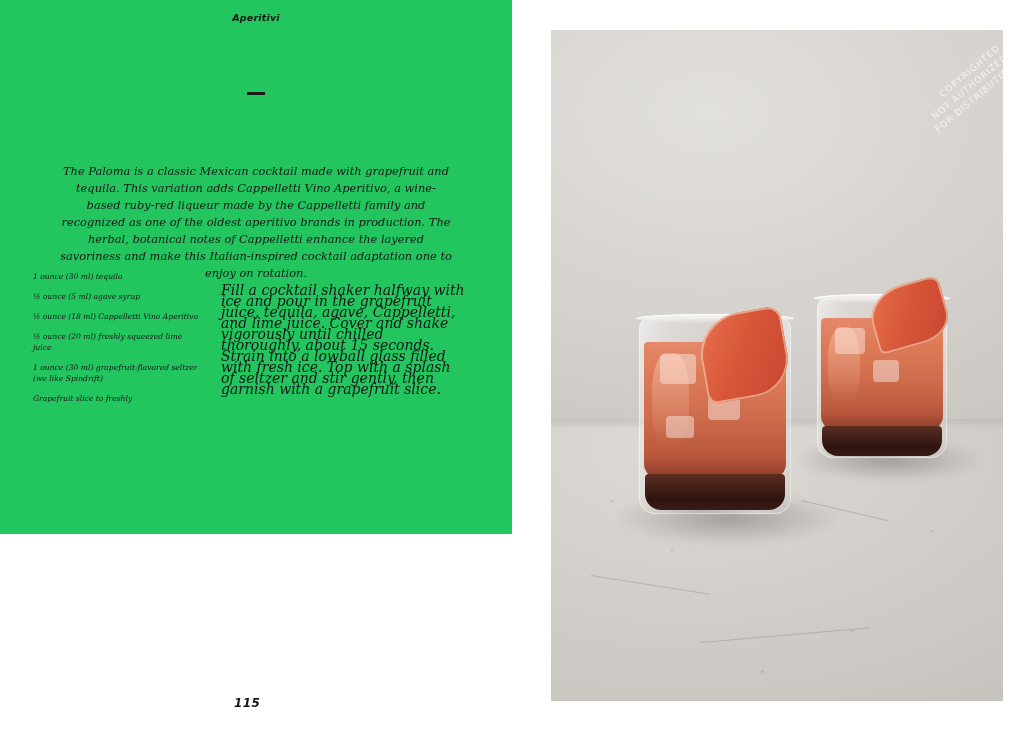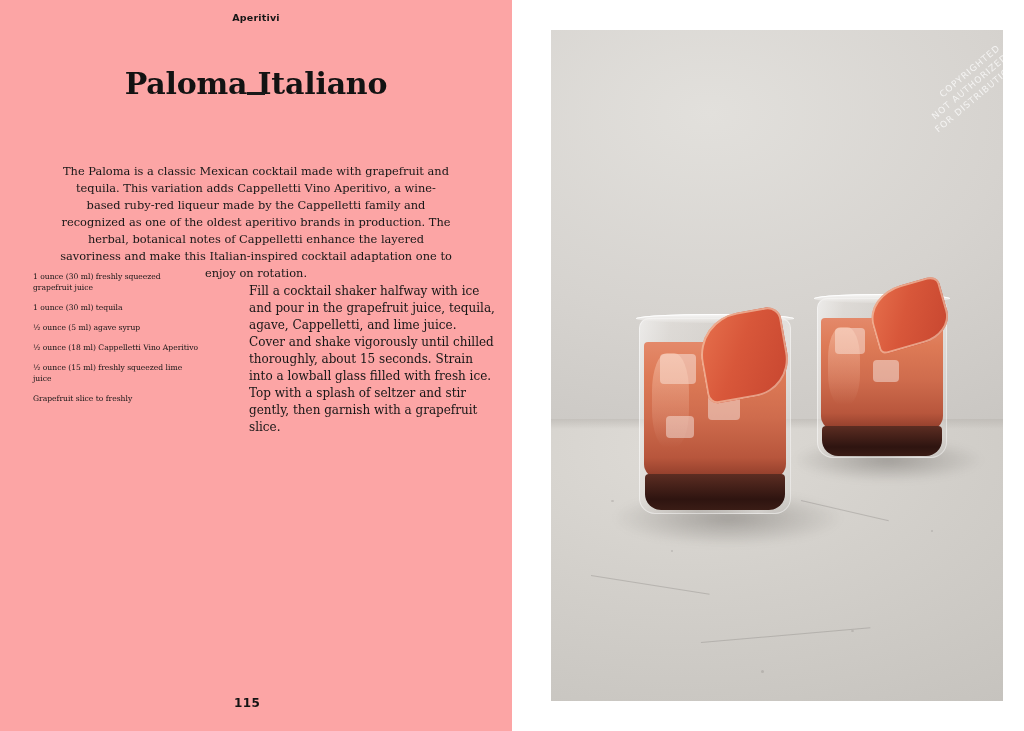--- a/index.html
+++ b/index.html
@@ -21,22 +21,23 @@
     height: 731px;
     background: #ffffff;
   }
 
   
   .left-page {
     position: absolute;
     left: 0;
     top: 0;
     width: 512px;
-    height: 731px;
-    background: #fca5a5;
+    height: 534px;
+    background: #22c55e;
+    font-style: italic;
   }
 
   .running-head {
     position: absolute;
     left: 0;
     top: 12px;
     width: 512px;
     text-align: center;
     font-family: "DejaVu Sans", sans-serif;
     font-weight: bold;
@@ -110,26 +111,26 @@
   .ingredient {
     font-family: "DejaVu Serif", serif;
     font-size: 7.6px;
     line-height: 11.4px;
     color: #161616;
     margin-bottom: 8.5px;
   }
 
   .method {
     position: absolute;
-    left: 216px;
+    left: 188px;
     top: 0;
     width: 246px;
     font-family: "DejaVu Serif", serif;
-    font-size: 12px;
-    line-height: 17px;
+    font-size: 14px;
+    line-height: 11px;
     color: #161616;
   }
 
   .folio {
     position: absolute;
     left: 234px;
     top: 696px;
     font-family: "DejaVu Sans", sans-serif;
     font-weight: bold;
     font-size: 12px;
@@ -289,35 +290,34 @@
 </style>
 </head>
 <body>
 
 <div class="page">
 
   <div class="left-page">
 
     <div class="running-head">Aperitivi</div>
 
-    <h1 class="recipe-title">Paloma Italiano</h1>
 
     <div class="title-rule"></div>
 
 
     <p class="headnote">The Paloma is a classic Mexican cocktail made with grapefruit and tequila. This variation adds Cappelletti Vino Aperitivo, a wine-based ruby-red liqueur made by the Cappelletti family and recognized as one of the oldest aperitivo brands in production. The herbal, botanical notes of Cappelletti enhance the layered savoriness and make this Italian-inspired cocktail adaptation one to enjoy on rotation.</p>
 
     <div class="columns">
 
       <div class="ingredients">
-        <div class="ingredient">1 ounce (30 ml) freshly squeezed grapefruit juice</div>
         <div class="ingredient">1 ounce (30 ml) tequila</div>
         <div class="ingredient">½ ounce (5 ml) agave syrup</div>
         <div class="ingredient">½ ounce (18 ml) Cappelletti Vino Aperitivo</div>
-        <div class="ingredient">½ ounce (15 ml) freshly squeezed lime juice</div>
+        <div class="ingredient">½ ounce (20 ml) freshly squeezed lime juice</div>
+        <div class="ingredient">1 ounce (30 ml) grapefruit-flavored seltzer (we like Spindrift)</div>
         <div class="ingredient">Grapefruit slice to freshly</div>
       </div>
 
       <p class="method">Fill a cocktail shaker halfway with ice and pour in the grapefruit juice, tequila, agave, Cappelletti, and lime juice. Cover and shake vigorously until chilled thoroughly, about 15 seconds. Strain into a lowball glass filled with fresh ice. Top with a splash of seltzer and stir gently, then garnish with a grapefruit slice.</p>
 
     </div>
 
     <div class="folio">115</div>
   </div>
 

